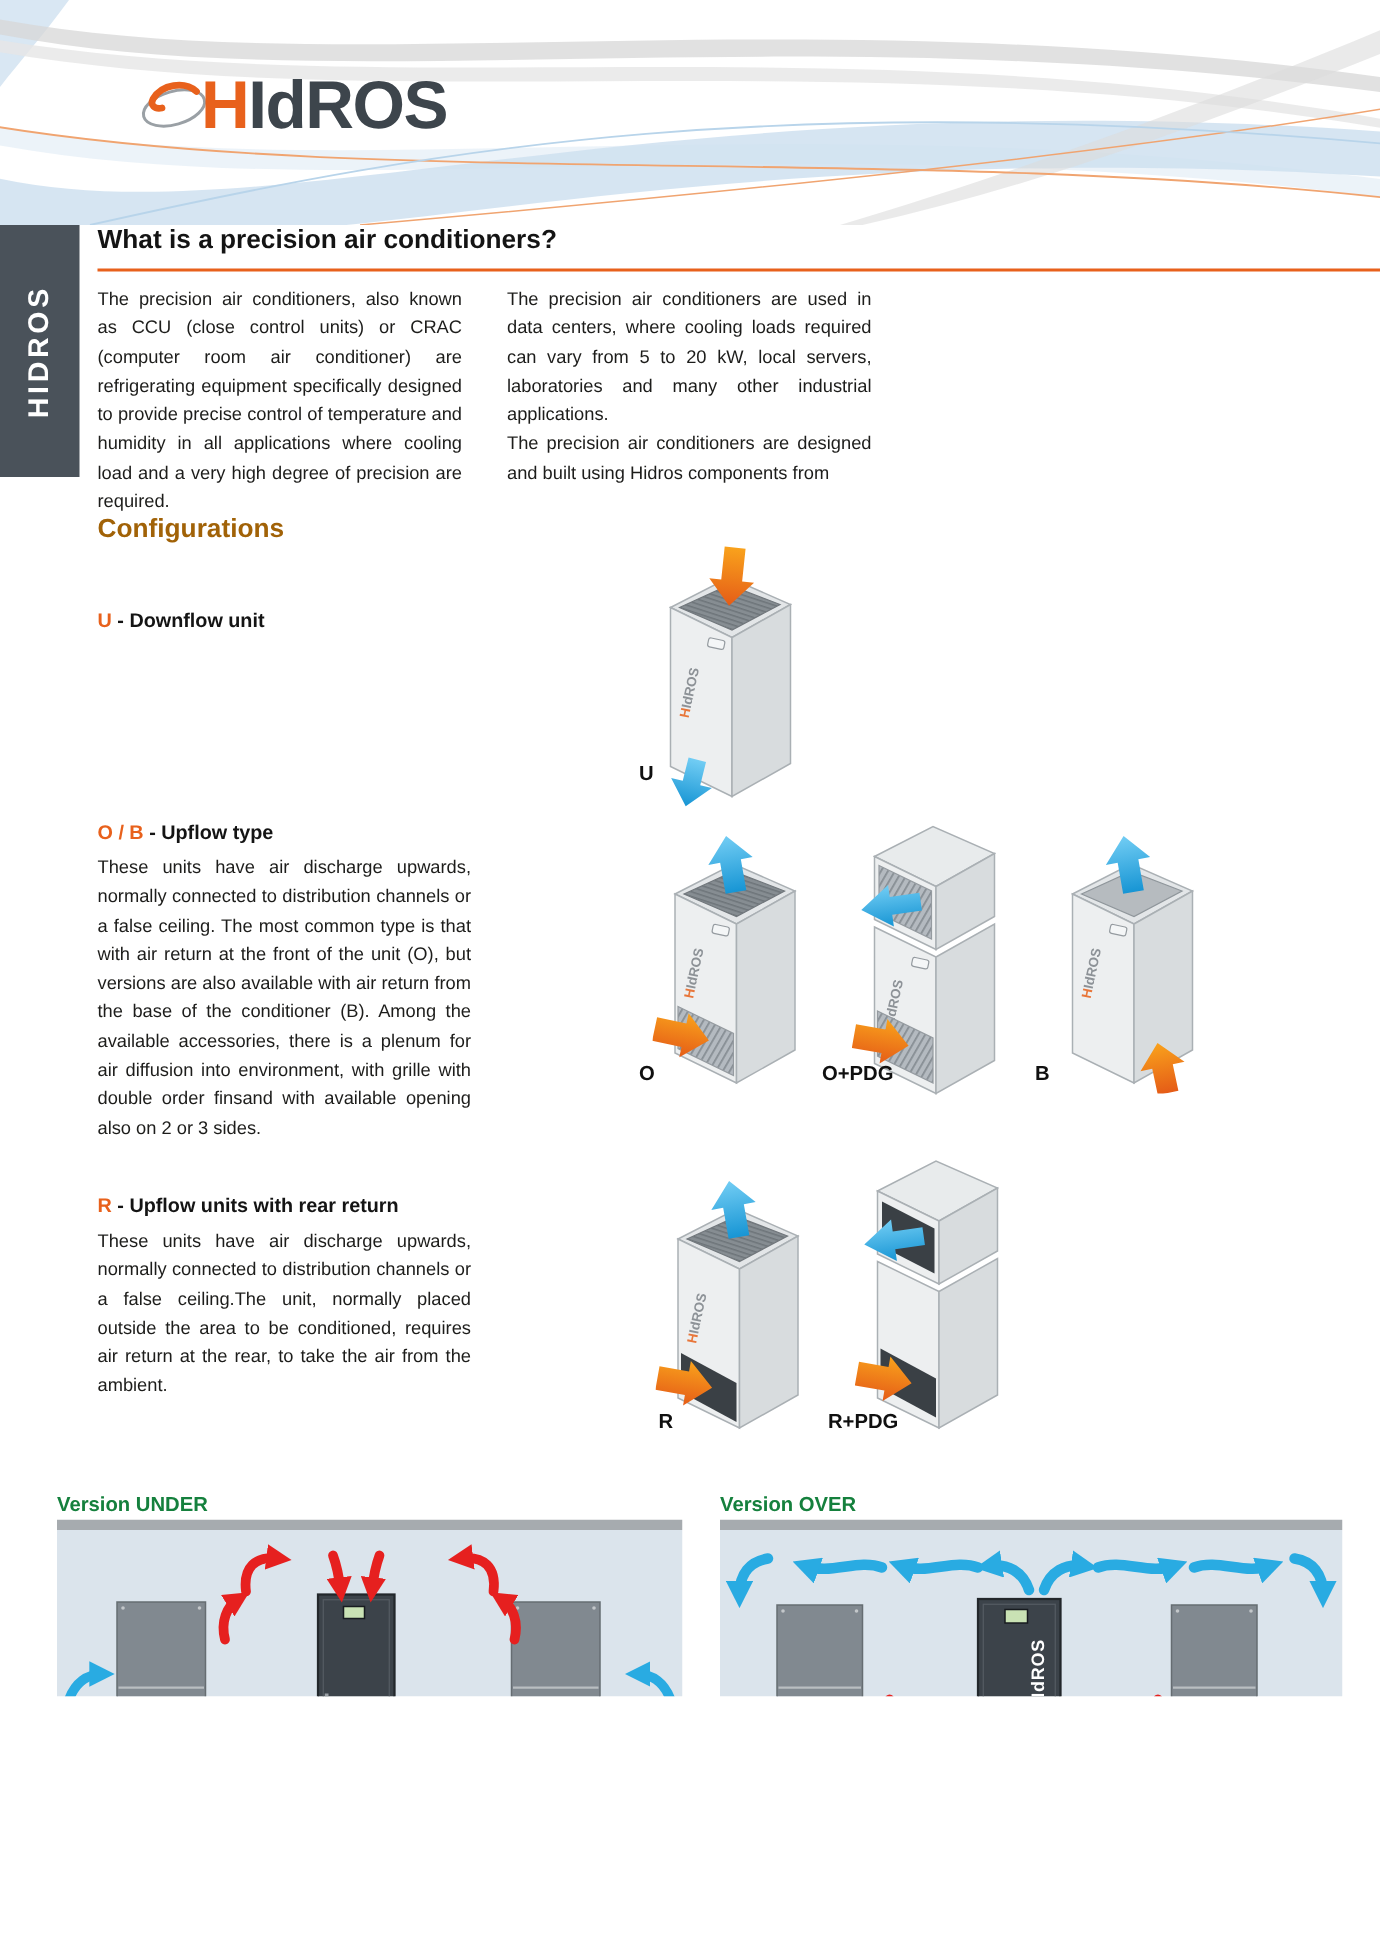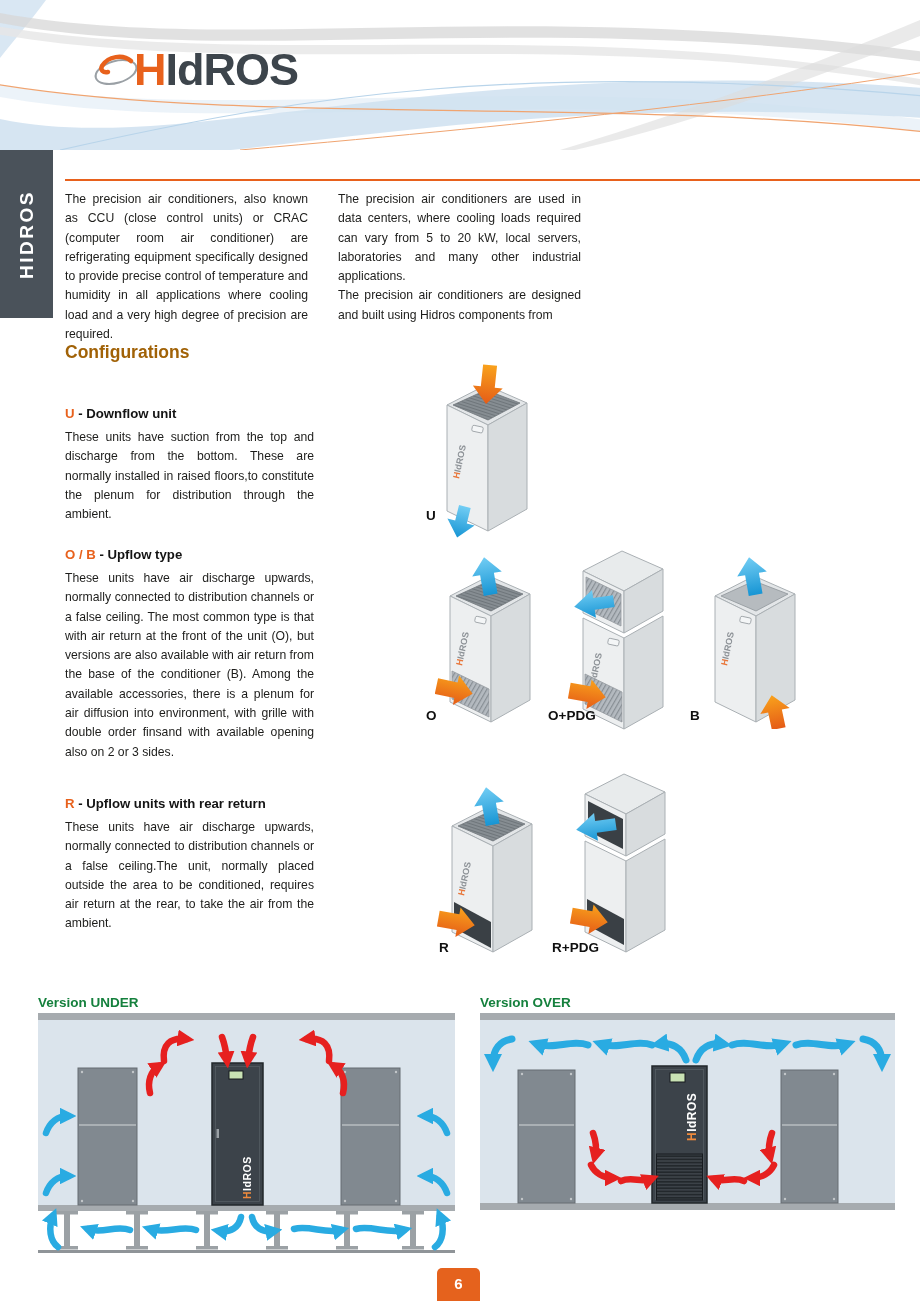--- a/index.html
+++ b/index.html
@@ -1,16 +1,16 @@
 <!DOCTYPE html>
 <html><head>
 <meta charset="utf-8">
 <style>
   html,body{margin:0;padding:0;background:#fff;}
-  .page{position:relative;width:920px;height:1301px;background:#fff;overflow:hidden;
+  .page{position:relative;width:920px;height:1131px;background:#fff;overflow:hidden;
         font-family:"Liberation Sans",sans-serif;color:#1d1d1b;}
   .abs{position:absolute;}
   
   .logo{position:absolute;left:90px;top:44px;display:flex;align-items:center;height:52px;}
   .logo-swoosh{margin-right:-8px;}
   .logo-text{font-size:45px;font-weight:bold;letter-spacing:-1px;line-height:52px;}
   .logo-h{color:#e8611c;}
   .logo-rest{color:#3d454c;}
   
   .side-tab{position:absolute;left:0;top:150px;width:53px;height:168px;background:#4a525a;
@@ -90,30 +90,30 @@
       <ellipse cx="26" cy="28" rx="21" ry="11" transform="rotate(-16 26 28)" fill="none" stroke="#9aa0a5" stroke-width="2"></ellipse>
       <path d="M41,17 C33,10 18,12 12,22 C10,26 13,29 18,28" fill="none" stroke="#e8611c" stroke-width="4.5" stroke-linecap="round"></path>
     </svg>
     <span class="logo-text"><span class="logo-h">H</span><span class="logo-rest">IdROS</span></span>
   </div>
 
   <div class="side-tab">
     <span>HIDROS</span>
   </div>
 
+  <div class="intro-title">What is a precision air conditioners?</div>
   <div class="title-rule"></div>
   <div class="col" style="left:65px">The precision air conditioners, also known as CCU (close control units) or CRAC (computer room air conditioner) are refrigerating equipment specifically designed to provide precise control of temperature and humidity in all applications where cooling load and a very high degree of precision are required.</div>
   <div class="col" style="left:338px">The precision air conditioners are used in data centers, where cooling loads required can vary from 5 to 20 kW, local servers, laboratories and many other industrial applications.
 The precision air conditioners are designed and built using Hidros components from</div>
 
   <div class="config-title">Configurations</div>
 
   <div class="sec" style="top:406px">
     <div class="sec-h"><span class="code">U</span><span> - Downflow unit</span></div>
-    <div class="sec-b">These units have suction from the top and discharge from the bottom. These are normally installed in raised floors,to constitute the plenum for distribution through the ambient.</div>
   </div>
 
   <div class="sec" style="top:547px">
     <div class="sec-h"><span class="code">O / B</span><span> - Upflow type</span></div>
     <div class="sec-b">These units have air discharge upwards, normally connected to distribution channels or a false ceiling. The most common type is that with air return at the front of the unit (O), but versions are also available with air return from the base of the conditioner (B). Among the available accessories, there is a plenum for air diffusion into environment, with grille with double order finsand with available opening also on 2 or 3 sides.</div>
   </div>
 
   <div class="sec" style="top:796px">
     <div class="sec-h"><span class="code">R</span><span> - Upflow units with rear return</span></div>
     <div class="sec-b">These units have air discharge upwards, normally connected to distribution channels or a false ceiling.The unit, normally placed outside the area to be conditioned, requires air return at the rear, to take the air from the ambient.</div>

